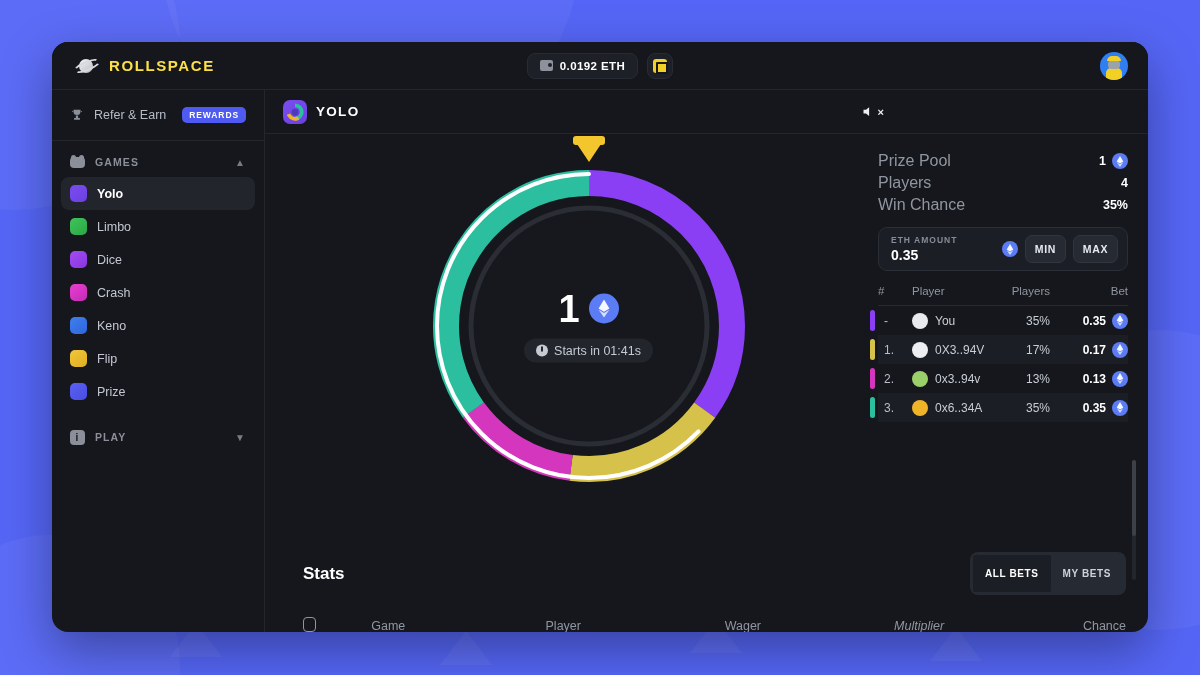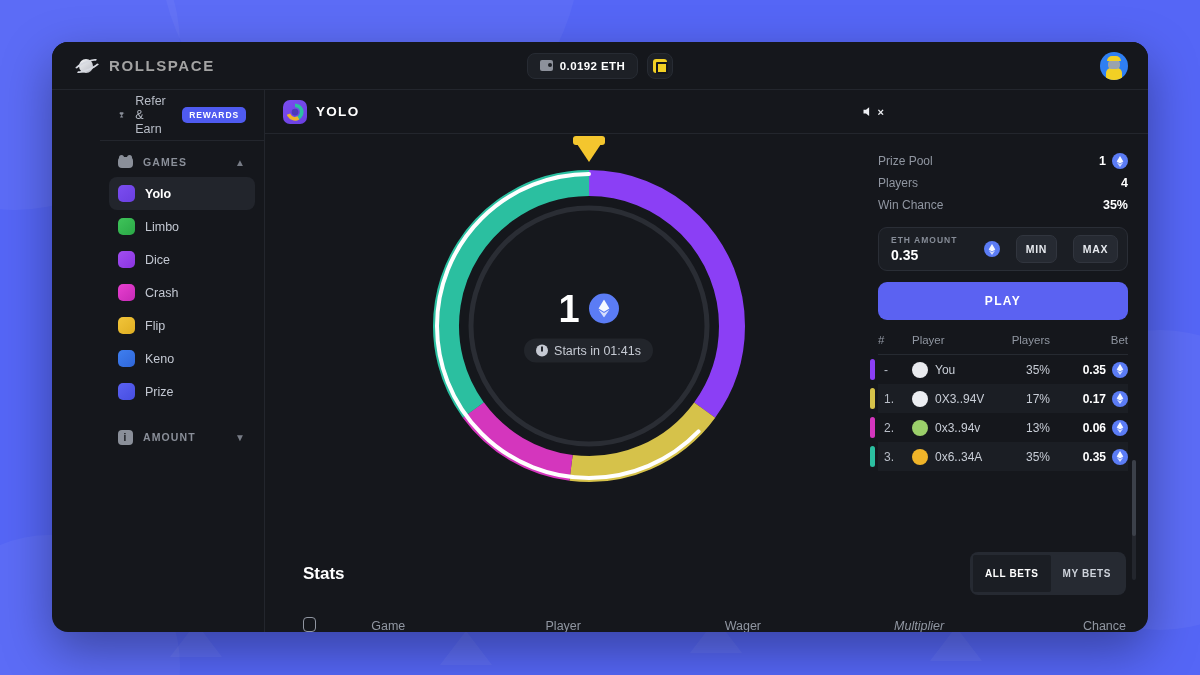--- a/index.html
+++ b/index.html
@@ -23,21 +23,21 @@
     background:#15171c; border-radius:16px; overflow:hidden;
     box-shadow:0 18px 50px rgba(0,0,0,0.35);
   }
 
   
   .topbar {
     height:48px; display:flex; align-items:center; position:relative;
     border-bottom:1px solid #23262d; background:#15171c;
   }
   .brand { display:flex; align-items:center; gap:9px; padding-left:22px; width:213px; }
-  .brand-name { color:#a3a3a3; font-size:15px; font-weight:bold; letter-spacing:1.6px; }
+  .brand-name { color:#fde047; font-size:15px; font-weight:bold; letter-spacing:1.6px; }
   .planet { width:26px; height:18px; position:relative; }
   .planet .ball { position:absolute; left:5px; top:2px; width:14px; height:14px; border-radius:50%;
     background:linear-gradient(140deg,#f2f3f5,#b9bcc4); }
   .planet .ring { position:absolute; left:-1px; top:4px; width:28px; height:10px;
     border:2px solid #d6d9e0; border-radius:50%; transform:rotate(-22deg); border-color:#d6d9e0 transparent #d6d9e0 transparent; }
 
   .topcenter { position:absolute; left:0; right:0; display:flex; justify-content:center; gap:9px; align-items:center; }
   .balance { display:flex; align-items:center; gap:7px; background:#1d2026; border:1px solid #272b33;
              border-radius:8px; padding:6px 12px; color:#fff; font-size:11.5px; font-weight:bold; letter-spacing:.4px;}
   .wallet-ic { width:13px; height:11px; background:#8d919b; border-radius:2px; position:relative; }
@@ -48,21 +48,21 @@
   .eth-sq:after { content:""; position:absolute; left:3px; top:3px; width:8px; height:8px;
                   border:2px solid #15171c; border-radius:1px; }
   .avatar-wrap { margin-left:auto; margin-right:20px; }
   .avatar { width:28px; height:28px; border-radius:50%; background:#2f7ff2; position:relative; overflow:hidden; }
   .av-hat { position:absolute; left:7px; top:4px; width:14px; height:5px; background:#f2d024; border-radius:6px 6px 0 0; }
   .av-face { position:absolute; left:8px; top:8px; width:12px; height:9px; background:#9aa3ad; border-radius:4px; }
   .av-body { position:absolute; left:6px; top:16px; width:16px; height:12px; background:#f2d024; border-radius:5px 5px 0 0; }
 
   
   .body-row { display:flex; height:542px; }
-  .sidebar { width:213px; border-right:1px solid #23262d; padding-top:8px; flex-shrink:0;padding-left:48px; }
+  .sidebar { width:213px; border-right:1px solid #23262d; padding-top:8px; flex-shrink:0; }
   .content { flex:1; position:relative; }
 
   
   .side-row { display:flex; align-items:center; gap:10px; height:34px; margin:0 9px; padding:0 9px;
               border-radius:8px; color:#9a9fa9; font-size:12.5px; }
   .refer-row { margin-bottom:8px; }
   .refer-row .lbl { font-size:12.5px; color:#b7bcc6; }
   .badge { margin-left:auto; background:#4f5bf0; color:#fff; font-size:8.5px; font-weight:bold;
            letter-spacing:.9px; padding:3px 7px; border-radius:5px; }
   .sec-div { height:1px; background:#23262d; margin:4px 0 6px 0; }
@@ -102,30 +102,30 @@
   .clock { width:12px; height:12px; border-radius:50%; background:#c6cad3; position:relative; }
   .clock:after { content:""; position:absolute; left:5px; top:2px; width:1.5px; height:5px; background:#22252b; }
   .pointer { position:absolute; left:50%; top:-8px; transform:translateX(-50%); width:0; height:0; z-index:5;
              border-left:16px solid transparent; border-right:16px solid transparent; border-top:24px solid #f4c62e; }
   .pointer-cap { position:absolute; left:50%; top:-10px; transform:translateX(-50%); width:32px; height:9px;
                  background:#f4c62e; border-radius:3px; z-index:5; }
 
   
   .rpanel { position:absolute; right:0; top:44px; width:290px; padding:16px 20px 0 20px; }
   .stat-row { display:flex; justify-content:space-between; align-items:center; height:22px; }
-  .stat-k { color:#9096a1; font-size:12px; }
+  .stat-k { color:#9096a1; font-size:16px; }
   .stat-v { color:#fff; font-size:12.5px; font-weight:bold; display:flex; align-items:center; gap:6px; }
   .mini-eth { width:16px; height:16px; border-radius:50%; background:#5b7cf5; display:flex;
               align-items:center; justify-content:center; }
 
   .amount-box { margin-top:11px; border:1px solid #2a2e36; background:#1b1e24; border-radius:9px;
                 padding:7px 9px 7px 12px; display:flex; align-items:center; }
   .amt-lbl { color:#868c97; font-size:8.5px; font-weight:bold; letter-spacing:1px; }
   .amt-val { color:#fff; font-size:14px; font-weight:bold; margin-top:2px; }
-  .amt-right { margin-left:auto; display:flex; align-items:center; gap:16px; }
+  .amt-right { margin-left:auto; display:flex; align-items:center; gap:7px; }
   .mm-btn { background:#262a32; border:1px solid #31353e; border-radius:7px; color:#e6e9ee; font-size:10.5px;
             font-weight:bold; letter-spacing:.6px; padding:7px 9px; }
   .play-btn { margin-top:11px; width:100%; height:38px; border-radius:9px; background:#5b62f2; color:#fff;
               font-size:12px; font-weight:bold; letter-spacing:1.4px; display:flex; align-items:center;
               justify-content:center; border:none; cursor:pointer; }
 
   .ptable { margin-top:14px; }
   .pt-head { display:flex; align-items:center; color:#9096a1; font-size:11.5px; padding-bottom:8px;
              border-bottom:1px solid #262a31; }
   .c-rank { width:34px; } .c-player { flex:1; } .c-chance { width:62px; text-align:right; }
@@ -224,36 +224,36 @@
           </div>
           <div class="side-row game-row">
             <span class="gicon" style="background: linear-gradient(140deg, rgb(161, 78, 240), rgb(138, 52, 224));"></span>
             <span class="lbl">Dice</span>
           </div>
           <div class="side-row game-row">
             <span class="gicon" style="background: linear-gradient(140deg, rgb(232, 63, 208), rgb(198, 42, 182));"></span>
             <span class="lbl">Crash</span>
           </div>
           <div class="side-row game-row">
+            <span class="gicon" style="background: linear-gradient(140deg, rgb(63, 127, 240), rgb(47, 102, 216));"></span>
+            <span class="lbl">Keno</span>
+          </div>
+          <div class="side-row game-row">
             <span class="gicon" style="background: linear-gradient(140deg, rgb(242, 197, 58), rgb(223, 174, 34));"></span>
             <span class="lbl">Flip</span>
           </div>
           <div class="side-row game-row">
-            <span class="gicon" style="background: linear-gradient(140deg, rgb(63, 127, 240), rgb(47, 102, 216));"></span>
-            <span class="lbl">Keno</span>
-          </div>
-          <div class="side-row game-row">
             <span class="gicon" style="background: linear-gradient(140deg, rgb(91, 98, 242), rgb(70, 77, 224));"></span>
             <span class="lbl">Prize</span>
           </div>
         </div>
 
       <div class="sec-head" style="margin-top:14px">
         <span class="ic-info">i</span>
-        <span>AMOUNT</span>
+        <span>PLAY</span>
         <span class="chev">▼</span>
       </div>
     </div>
 
     <div class="content">
       <div class="content-head">
         <div class="yolo-ic">
           <svg viewBox="0 0 24 24" style="position:absolute;left:3px;top:3px;width:18px;height:18px">
             <circle cx="12" cy="12" r="9" fill="none" stroke="#2bbfa0" stroke-width="5" stroke-dasharray="28 29" transform="rotate(-90 12 12)"></circle>
             <circle cx="12" cy="12" r="9" fill="none" stroke="#f0b429" stroke-width="5" stroke-dasharray="16 41" transform="rotate(60 12 12)"></circle>
@@ -340,21 +340,20 @@
               <svg width="8" height="11" viewBox="0 0 14 20">
                 <path d="M7 0 L13 10 L7 13.5 L1 10 Z" fill="#fff" opacity=".95"></path>
                 <path d="M7 15 L13 11.5 L7 20 L1 11.5 Z" fill="#fff" opacity=".75"></path>
               </svg>
             </span>
             <span class="mm-btn">MIN</span>
             <span class="mm-btn">MAX</span>
           </div>
         </div>
 
-        <button class="play-btn">PLAY</button>
 
         <div class="ptable">
           <div class="pt-head">
             <span class="c-rank">#</span>
             <span class="c-player">Player</span>
             <span class="c-chance">Players</span>
             <span class="c-bet">Bet</span>
           </div>
           <div id="player-rows">
               <div class="pt-row">
@@ -395,21 +394,21 @@
               </div>
               <div class="pt-row">
                 <span class="bar" style="background: rgb(212, 54, 189);"></span>
                 <span class="rank">2.</span>
                 <span class="pcell">
                   <span class="pav" style="background: rgb(155, 207, 106);"></span>
                   <span>0x3..94v</span>
                 </span>
                 <span class="chance">13%</span>
                 <span class="betc">
-                  <span>0.06</span>
+                  <span>0.13</span>
                   <span class="mini-eth">
                     <svg width="8" height="11" viewBox="0 0 14 20">
                       <path d="M7 0 L13 10 L7 13.5 L1 10 Z" fill="#fff" opacity=".95"></path>
                       <path d="M7 15 L13 11.5 L7 20 L1 11.5 Z" fill="#fff" opacity=".75"></path>
                     </svg>
                   </span>
                 </span>
               </div>
               <div class="pt-row alt">
                 <span class="bar" style="background: rgb(43, 191, 160);"></span>

